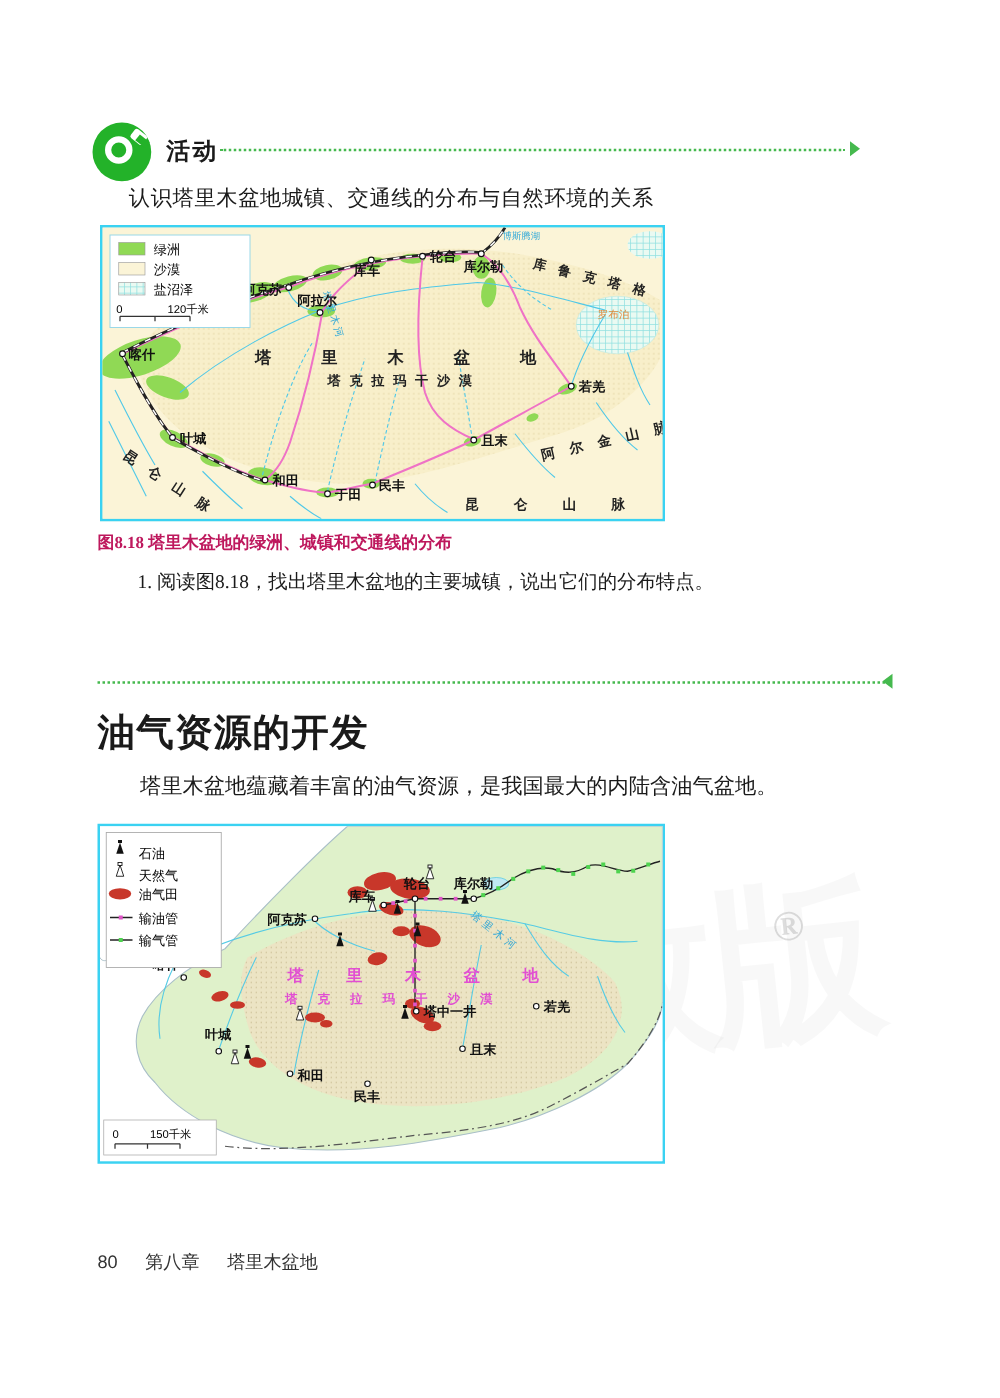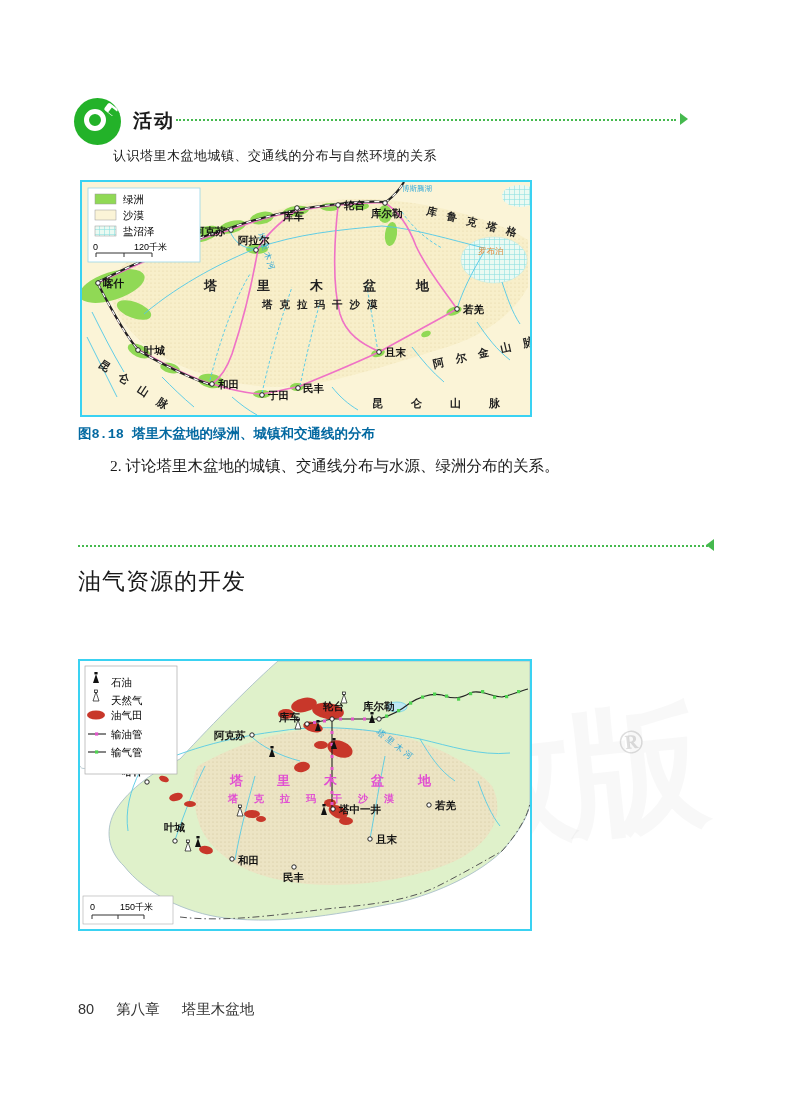--- a/index.html
+++ b/index.html
@@ -10,39 +10,39 @@
   
   .act-header { position:absolute; left:74px; top:96px; height:50px; display:flex; align-items:center; }
   .act-icon { position:relative; width:47px; height:47px; border-radius:50%; background:#23b229; }
   .act-icon .ring { position:absolute; left:10px; top:11px; width:22px; height:22px; border:5px solid #fff; border-radius:50%; }
   .act-icon .notch { position:absolute; right:4px; top:7px; width:12px; height:9px; background:#fff; transform:rotate(38deg); border-radius:2px; }
   .act-icon .notch2 { position:absolute; right:2px; top:12px; width:10px; height:6px; background:#23b229; transform:rotate(38deg); }
   .act-title { font-family:"Liberation Sans","DejaVu Sans",sans-serif; font-weight:bold; font-size:19px; margin-left:12px; letter-spacing:2px; }
   .dot-line { position:absolute; top:119px; left:176px; width:500px; border-top:2px dotted #45b94e; }
   .dot-line-end { position:absolute; top:113px; left:680px; width:0; height:0; border-left:8px solid #45b94e; border-top:6px solid transparent; border-bottom:6px solid transparent; }
 
-  .intro { position:absolute; left:113px; top:147px; font-size:13px; letter-spacing:0.5px;text-align:center; }
+  .intro { position:absolute; left:103px; top:147px; font-size:17px; letter-spacing:0.5px;text-align:center; }
 
   
   .map-frame { position:absolute; border:2px solid #3ad2f2; background:#fbf4d7; }
   #map1-frame { left:80px; top:180px; width:452px; height:237px; }
   #map2-frame { left:78px; top:659px; width:454px; height:272px; background:#ffffff; }
   svg { display:block; font-family:"Liberation Sans","DejaVu Sans",sans-serif; }
 
-  .caption { position:absolute; font-size:13.5px; font-weight:bold; color:#0369a1; font-family:Liberation Mono, monospace; }
+  .caption { position:absolute; font-size:13.5px; font-weight:bold; color:#be185d; font-family:Liberation Serif, serif; }
   #caption1 { left:78px; top:425px; }
   #caption2 { left:78px; top:937px; }
 
   
   .questions { position:absolute; left:110px; top:454px; width:560px; font-size:15.5px; line-height:24.5px; }
 
   
   .divider { position:absolute; top:545px; left:78px; width:630px; border-top:2px dotted #45b94e; }
   .divider-end { position:absolute; top:539px; left:706px; width:0; height:0; border-right:8px solid #45b94e; border-top:6px solid transparent; border-bottom:6px solid transparent; }
-  .section-title { position:absolute; left:78px; top:566px; font-family:"Liberation Sans","DejaVu Sans",sans-serif; font-weight:normal; font-size:23px; letter-spacing:1px; }
+  .section-title { position:absolute; left:78px; top:566px; font-family:"Liberation Sans","DejaVu Sans",sans-serif; font-weight:bold; font-size:30px; letter-spacing:1px; }
   .paragraph { position:absolute; left:78px; top:615px; width:595px; font-size:17px; text-indent:2em; line-height:27px; }
 
   
   .footer { position:absolute; left:78px; top:1000px; font-size:14.5px; font-family:"Liberation Sans","DejaVu Sans",sans-serif; color:#333; }
   .footer span { margin-right:18px; }
 
   
   .watermark { position:absolute; left:300px; top:690px; width:420px; font-size:140px; color:rgba(120,120,120,0.055); transform:rotate(-6deg); pointer-events:none; letter-spacing:-6px; font-weight:bold; }
   .watermark .reg { position:absolute; left:322px; top:46px; font-size:34px; color:rgba(120,120,120,0.25); letter-spacing:0; }
 </style>
@@ -196,27 +196,28 @@
       <text x="11" y="68" font-size="9">0</text>
       <text x="52" y="68" font-size="9">120千米</text>
       <path d="M14,71 H70 M14,71 V75 M42,71 V75 M70,71 V75" stroke="#333" stroke-width="1" fill="none"></path>
     </g>
   </svg>
   </div>
 
   <div class="caption" id="caption1">图8.18 塔里木盆地的绿洲、城镇和交通线的分布</div>
 
   <div class="questions">
-    <div>2. 讨论塔里木盆地的城镇、交通线分布与水源、绿洲分布的关系。</div>
+    <div>1. 阅读图8.18，找出塔里木盆地的主要城镇，说出它们的分布特点。</div>
   </div>
 
   <div class="divider"></div>
   <div class="divider-end"></div>
 
   <h2 class="section-title">油气资源的开发</h2>
+  <p class="paragraph">塔里木盆地蕴藏着丰富的油气资源，是我国最大的内陆含油气盆地。</p>
 
   <div class="watermark">
     <span>人教版</span>
     <span class="reg">®</span>
   </div>
 
   <div class="map-frame" id="map2-frame">
   <svg width="450" height="268" viewBox="0 0 450 268">
     <defs>
       <pattern id="dots2" width="4" height="4" patternUnits="userSpaceOnUse">

